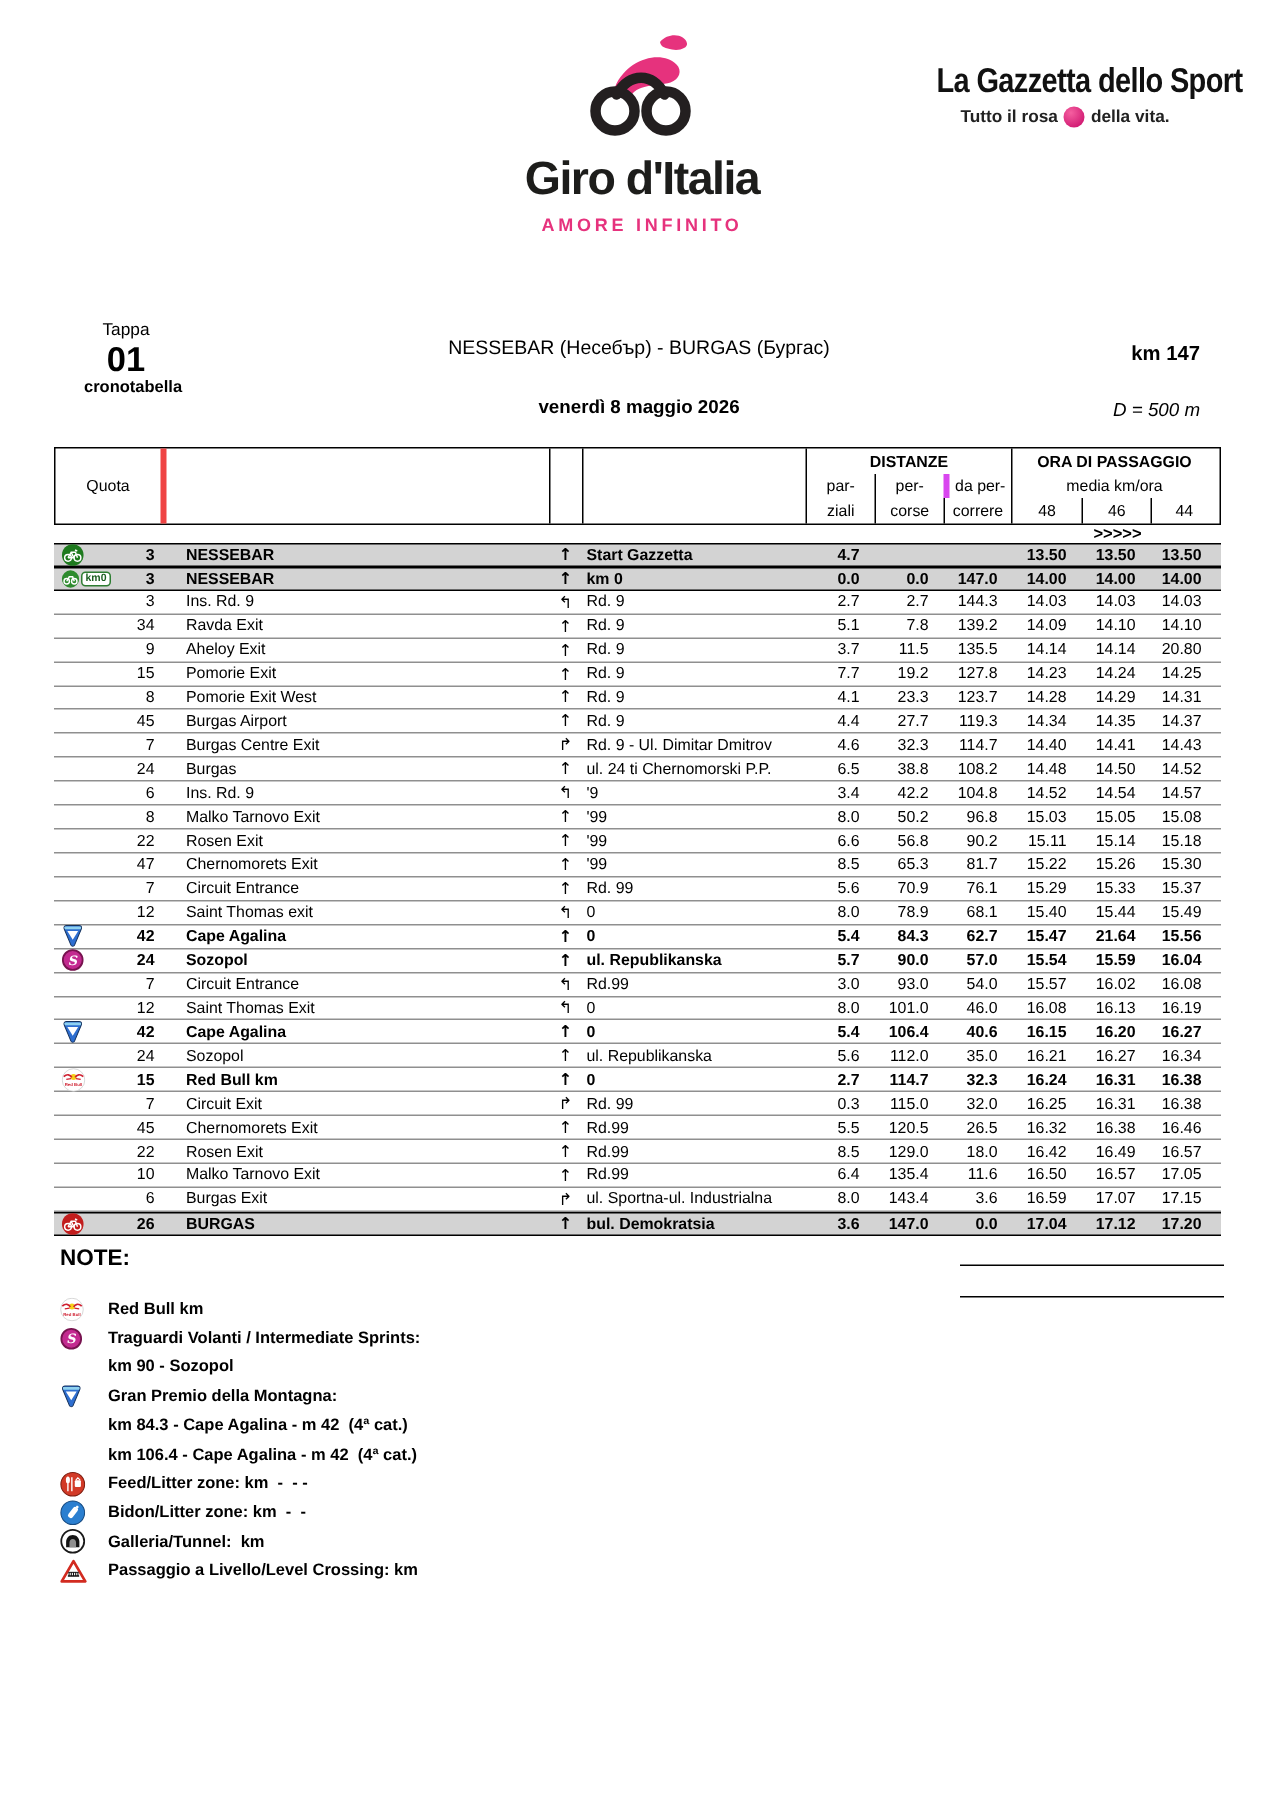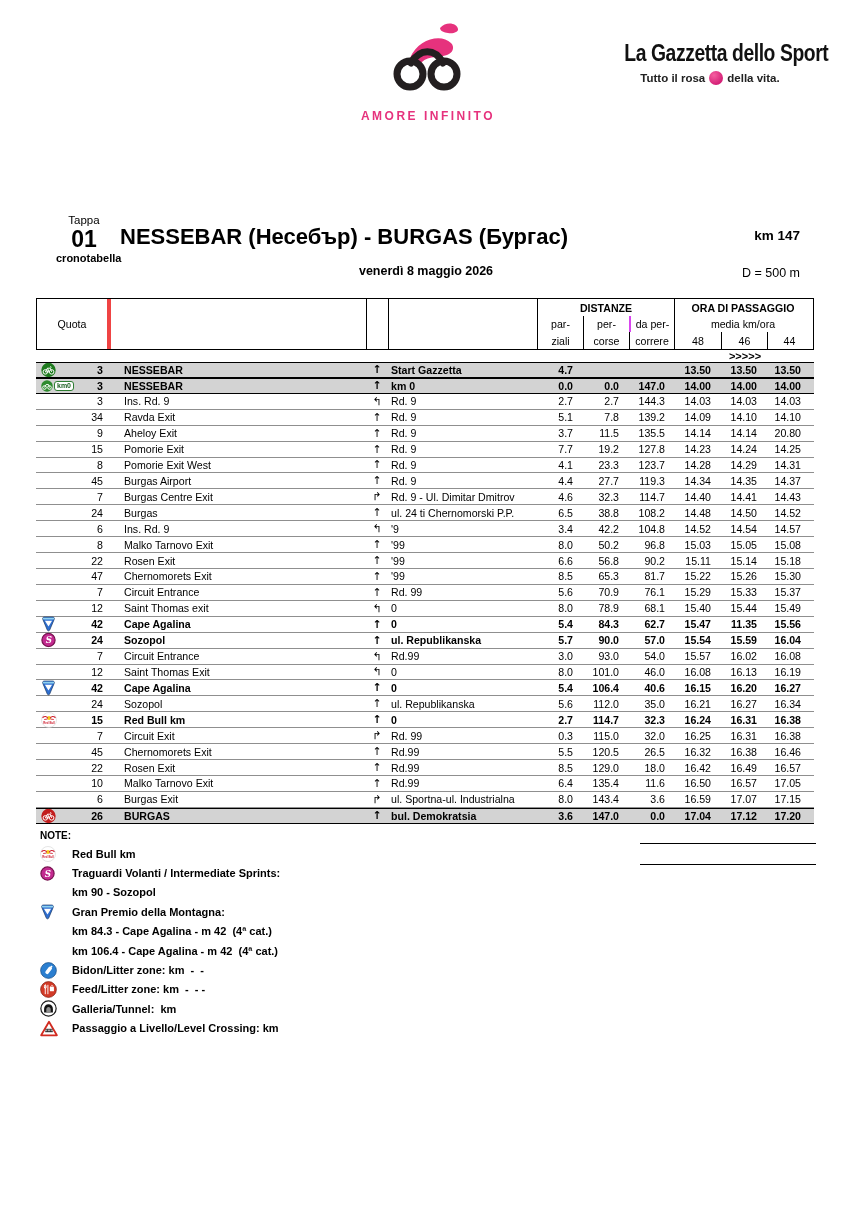--- a/index.html
+++ b/index.html
@@ -13,37 +13,37 @@
   .gazzetta{position:absolute;left:608px;top:40px;width:204px;text-align:center;}
   .gaz-line1{font-size:23px;font-weight:bold;color:#111;white-space:nowrap;transform:scaleX(0.84);transform-origin:center;letter-spacing:-0.5px;}
   .gaz-line2{font-size:11.5px;font-weight:bold;color:#222;margin-top:4px;display:flex;align-items:center;justify-content:center;gap:4px;}
   .gaz-ball{display:inline-block;width:14px;height:14px;border-radius:50%;background:radial-gradient(circle at 35% 30%,#f55fa0,#c70766);}
 
   
   .tappa{position:absolute;left:56px;top:214px;width:56px;text-align:center;}
   .tappa-label{font-size:11.5px;}
   .tappa-num{font-size:23px;font-weight:bold;line-height:1.15;}
   .tappa-type{font-size:11px;font-weight:bold;}
-  .stage-title{position:absolute;left:120px;right:120px;top:224px;font-size:22px;font-weight:bold;white-space:nowrap;}
+  .stage-title{position:absolute;left:120px;right:120px;top:224px;text-align:center;font-size:13px;font-weight:normal;white-space:nowrap;}
   .stage-date{position:absolute;left:120px;right:120px;top:264px;text-align:center;font-size:12.5px;font-weight:bold;}
   .stage-km{position:absolute;right:52px;top:228px;font-size:13.5px;font-weight:bold;}
-  .stage-d{position:absolute;right:52px;top:266px;font-size:12.5px;}
+  .stage-d{position:absolute;right:52px;top:266px;font-size:12.5px;font-style:italic;}
 
   
   .thead{position:absolute;left:36px;top:298px;width:778px;height:52px;border:1.6px solid #000;box-sizing:border-box;
          display:grid;grid-template-columns:74px 256px 22px 149px 45px 46px 46px 46px 46px 44px;grid-template-rows:17px 16px 17px;}
   .th{display:flex;align-items:center;justify-content:center;font-size:10.6px;white-space:nowrap;box-sizing:border-box;}
   .th-quota{grid-area:1/1/4/2;border-right:4px solid #ef4444;}
   .th-name{grid-area:1/2/4/3;border-right:1px solid #000;}
   .th-arrow{grid-area:1/3/4/4;border-right:1px solid #000;}
   .th-road{grid-area:1/4/4/5;border-right:1px solid #000;}
   .th-distanze{grid-area:1/5/2/8;border-right:1px solid #000;font-weight:bold;}
   .th-par1{grid-area:2/5/3/6;}
   .th-per1{grid-area:2/6/3/7;border-left:1px solid #000;}
-  .th-da1{grid-area:2/7/3/8;border-left:2px solid #d946ef;border-right:1px solid #000;}
+  .th-da1{grid-area:2/7/3/8;border-left:4px solid #d946ef;border-right:1px solid #000;}
   .th-par2{grid-area:3/5/4/6;}
   .th-per2{grid-area:3/6/4/7;border-left:1px solid #000;}
   .th-da2{grid-area:3/7/4/8;border-left:1px solid #000;border-right:1px solid #000;}
   .th-ora{grid-area:1/8/2/11;font-weight:bold;}
   .th-media{grid-area:2/8/3/11;}
   .th-48{grid-area:3/8/4/9;}
   .th-46{grid-area:3/9/4/10;border-left:1px solid #000;}
   .th-44{grid-area:3/10/4/11;border-left:1px solid #000;}
 
   .chevrons{position:absolute;left:722px;top:350px;width:46px;text-align:center;font-size:11px;font-weight:bold;letter-spacing:0px;}
@@ -63,38 +63,39 @@
   .row-icon{position:absolute;left:5px;top:50%;transform:translateY(-50%);display:flex;align-items:center;gap:1px;line-height:0;}
   .km0-label{display:inline-block;background:#fff;border:1px solid #2e7d32;border-radius:3px;color:#1b5e20;
              font-size:7px;font-weight:bold;line-height:8px;padding:0 2px;font-family:"Liberation Sans",sans-serif;}
 
   
   .sig{position:absolute;left:640px;width:176px;border-top:1.8px solid #000;height:0;}
   .sig1{top:843px;} .sig2{top:864px;}
 
   
   .notes{position:absolute;left:40px;top:830px;width:560px;}
-  .note-title{font-size:10px;font-weight:bold;margin-bottom:3px;}
+  .note-title{font-size:15px;font-weight:bold;margin-bottom:16px;}
   .note-row{display:flex;align-items:center;min-height:19.4px;}
   .note-icon{width:32px;display:flex;align-items:center;line-height:0;}
   .note-text{font-size:11px;font-weight:bold;white-space:pre;}
 </style>
 </head>
 <body>
 
 <div id="page">
 
   <div class="giro-logo">
     <svg width="96" height="76" viewBox="0 0 96 76">
       <path d="M60 8 C66 1 77 3 78 9 C78.5 12 73 14 68 13 C64 12.3 60.5 11.5 60 8 Z" fill="#e6327d"></path>
       <path d="M30 38 C38 19 61 13 71 23 C75 27 73 33 67 35 C57 38 45 35 39 46 Z" fill="#e6327d"></path>
       <circle cx="30" cy="54" r="13" fill="none" stroke="#231f20" stroke-width="7"></circle>
       <circle cx="64" cy="54" r="13" fill="none" stroke="#231f20" stroke-width="7"></circle>
       <path d="M31 43 C40 28 55 28 63 43" fill="none" stroke="#231f20" stroke-width="7" stroke-linecap="round"></path>
     </svg>
+    <div class="giro-name">Giro d'Italia</div>
     <div class="giro-sub">AMORE INFINITO</div>
   </div>
 
   <div class="gazzetta">
     <div class="gaz-line1">La Gazzetta dello Sport</div>
     <div class="gaz-line2">
       <span>Tutto il rosa</span>
       <span class="gaz-ball"></span>
       <span>della vita.</span>
     </div>
@@ -354,21 +355,21 @@
           </svg>
         </span>
         <div class="c-quota">42</div>
         <div class="c-name">Cape Agalina</div>
         <div class="c-arrow">↑</div>
         <div class="c-road">0</div>
         <div class="c-num">5.4</div>
         <div class="c-num">84.3</div>
         <div class="c-num">62.7</div>
         <div class="c-time">15.47</div>
-        <div class="c-time">11.35</div>
+        <div class="c-time">21.64</div>
         <div class="c-time">15.56</div>
       </div>
       <div class="trow brow">
         <span class="row-icon">
           <svg width="15" height="15" viewBox="0 0 20 20">
             <circle cx="10" cy="10" r="8.8" fill="#c32a90" stroke="#77134f" stroke-width="1.6"></circle>
             <text x="10.5" y="14.2" text-anchor="middle" font-family="DejaVu Serif,serif" font-size="11.5" font-style="italic" font-weight="bold" fill="#fff">S</text>
           </svg>
         </span>
         <div class="c-quota">24</div>
@@ -588,39 +589,39 @@
           <span class="note-icon"></span>
           <span class="note-text">km 84.3 - Cape Agalina - m 42  (4ª cat.)</span>
         </div>
         <div class="note-row">
           <span class="note-icon"></span>
           <span class="note-text">km 106.4 - Cape Agalina - m 42  (4ª cat.)</span>
         </div>
         <div class="note-row">
           <span class="note-icon">
             <svg width="17" height="17" viewBox="0 0 20 20">
+              <circle cx="10" cy="10" r="9.3" fill="#d23a27" stroke="#7e1f12" stroke-width="0.8"></circle>
+              <path d="M6.2 4.5 V15.5 M6.2 9 C4.8 9 4.8 4.5 6.2 4.5 M6.2 9 C7.6 9 7.6 4.5 6.2 4.5 M9.3 4.5 V15.5" stroke="#fff" stroke-width="1.1" fill="none"></path>
+              <rect x="11.6" y="6.8" width="4.8" height="5.4" rx="0.8" fill="#fff"></rect>
+              <path d="M12.4 6.8 L14 5 L15.8 6.8" stroke="#fff" stroke-width="0.9" fill="none"></path>
+            </svg>
+          </span>
+          <span class="note-text">Feed/Litter zone: km  -  - -</span>
+        </div>
+        <div class="note-row">
+          <span class="note-icon">
+            <svg width="17" height="17" viewBox="0 0 20 20">
               <circle cx="10" cy="10" r="9.3" fill="#2b7fd0" stroke="#174a80" stroke-width="0.8"></circle>
               <g transform="rotate(38 10 10)">
                 <rect x="7.9" y="4.8" width="4.2" height="9.8" rx="1.8" fill="#fff"></rect>
                 <rect x="9" y="3.3" width="2" height="1.9" rx="0.5" fill="#fff"></rect>
               </g>
             </svg>
           </span>
           <span class="note-text">Bidon/Litter zone: km  -  -</span>
-        </div>
-        <div class="note-row">
-          <span class="note-icon">
-            <svg width="17" height="17" viewBox="0 0 20 20">
-              <circle cx="10" cy="10" r="9.3" fill="#d23a27" stroke="#7e1f12" stroke-width="0.8"></circle>
-              <path d="M6.2 4.5 V15.5 M6.2 9 C4.8 9 4.8 4.5 6.2 4.5 M6.2 9 C7.6 9 7.6 4.5 6.2 4.5 M9.3 4.5 V15.5" stroke="#fff" stroke-width="1.1" fill="none"></path>
-              <rect x="11.6" y="6.8" width="4.8" height="5.4" rx="0.8" fill="#fff"></rect>
-              <path d="M12.4 6.8 L14 5 L15.8 6.8" stroke="#fff" stroke-width="0.9" fill="none"></path>
-            </svg>
-          </span>
-          <span class="note-text">Feed/Litter zone: km  -  - -</span>
         </div>
         <div class="note-row">
           <span class="note-icon">
             <svg width="17" height="17" viewBox="0 0 20 20">
               <circle cx="10" cy="10" r="9" fill="#fff" stroke="#1a1a1a" stroke-width="1.4"></circle>
               <path d="M4.8 14.8 V10.6 C4.8 7.2 7.1 5 10 5 C12.9 5 15.2 7.2 15.2 10.6 V14.8 Z" fill="#141414"></path>
               <path d="M7.4 14.8 V11.2 C7.4 9.4 8.5 8.2 10 8.2 C11.5 8.2 12.6 9.4 12.6 11.2 V14.8 Z" fill="#8f8f8f"></path>
             </svg>
           </span>
           <span class="note-text">Galleria/Tunnel:  km</span>

